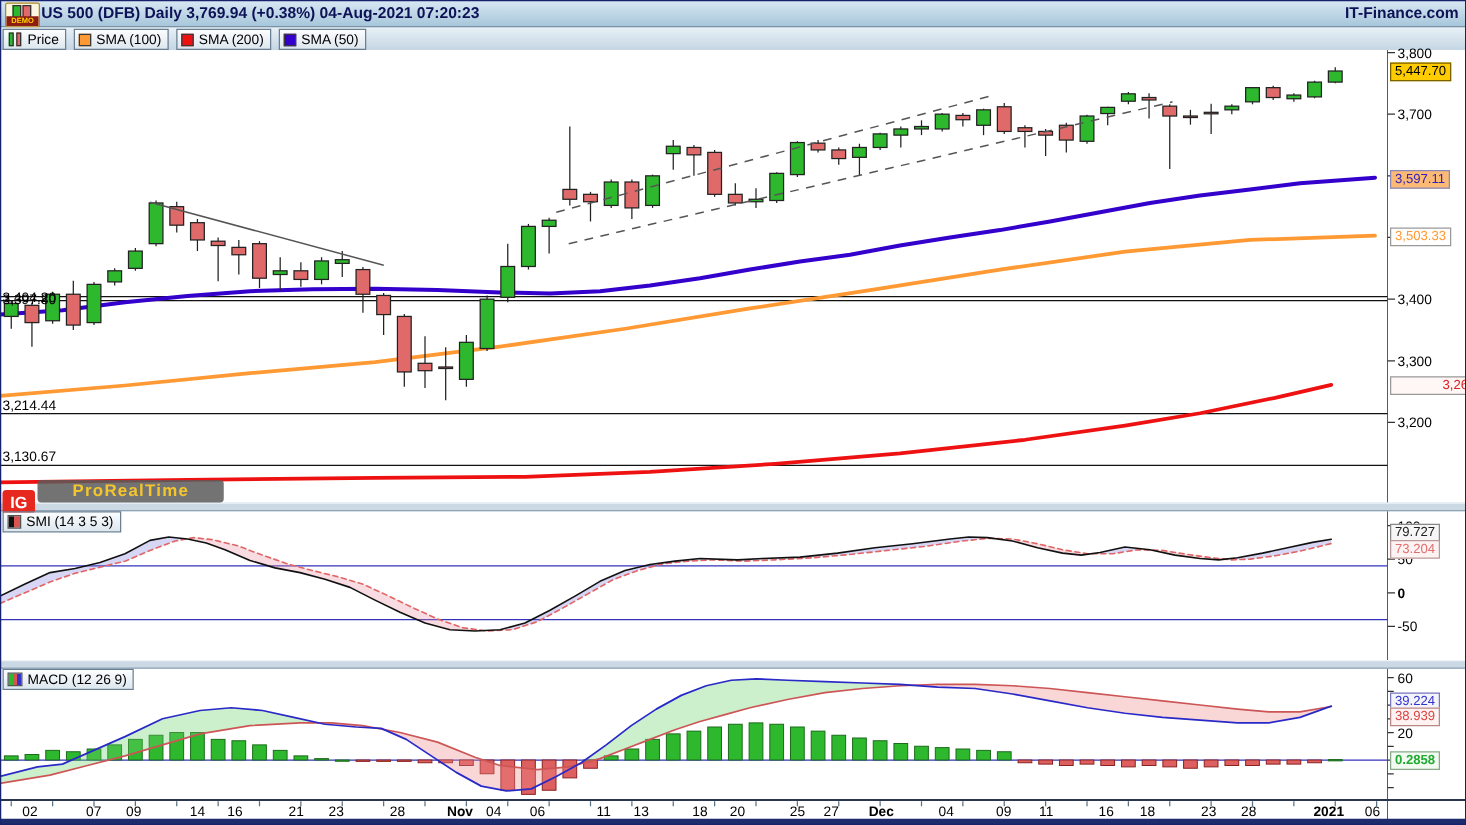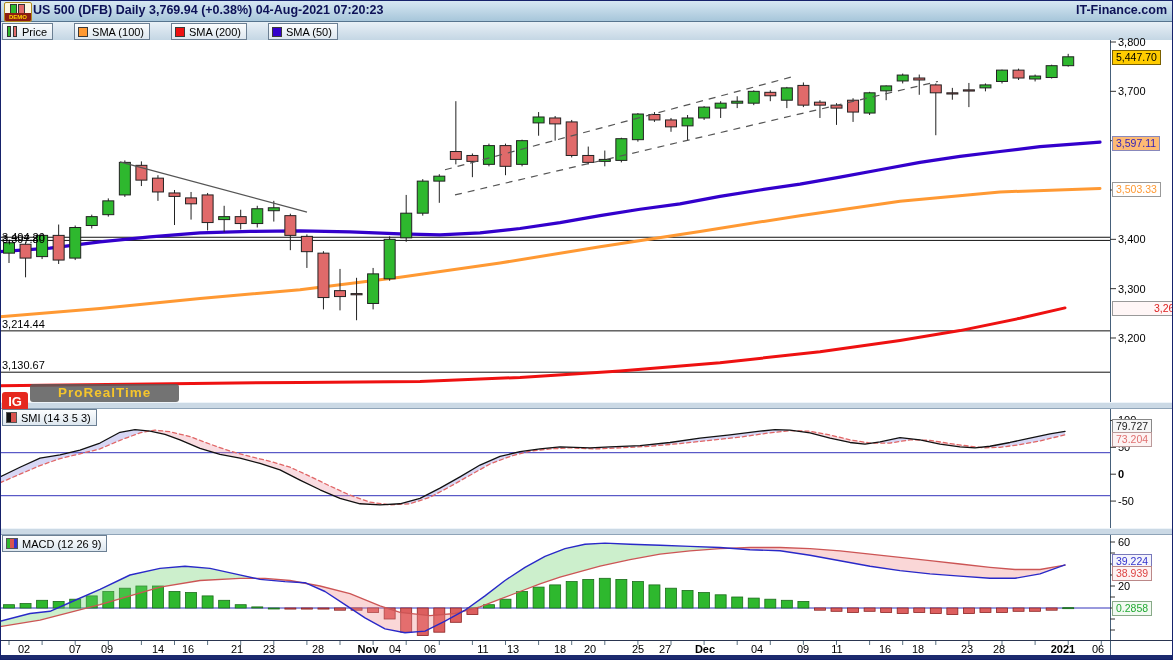--- a/index.html
+++ b/index.html
@@ -12,21 +12,21 @@
   #hdr-title{position:absolute;left:33px;top:3px;font-size:12.5px;font-weight:bold;color:#0d1257;white-space:nowrap;}
   #brand{position:absolute;right:6px;top:3px;font-size:12.5px;font-weight:bold;color:#0d1257;}
   #demo{position:absolute;left:4px;top:2px;width:26px;height:18px;border:1px solid #b08a1e;border-radius:2px;
         background:#fdf6e0;overflow:hidden;}
   #demo .cndl{position:absolute;top:1px;width:5px;height:9px;border:1px solid #333;}
   #demo .lbl{position:absolute;left:0;right:0;bottom:0;height:8px;background:#8d1d12;color:#ffd400;
              font-size:6px;font-weight:bold;text-align:center;line-height:8px;letter-spacing:0;}
   
   #legendbar{position:absolute;left:0;top:22px;width:1173px;height:18px;
              background:linear-gradient(#e8f0f6,#c4d6e4);}
-  #legendtabs{position:absolute;left:2px;top:23px;display:flex;gap:21px;}
+  #legendtabs{position:absolute;left:2px;top:23px;display:flex;gap:6px;}
   .tab{height:15px;border:1px solid #6b7f93;background:linear-gradient(#fcfdfe,#dde7ef);
        font-size:11px;color:#000;padding:0 5px 0 3px;display:flex;align-items:center;gap:4px;white-space:nowrap;}
   .chip{width:10px;height:10px;border:1px solid #3a3a3a;box-sizing:border-box;display:inline-block;}
   .tab.ind{position:absolute;z-index:20;}
   .ic-smi{width:11px;height:11px;display:inline-block;border:1px solid #555;box-sizing:border-box;
           background:linear-gradient(90deg,#111 0 50%,#d9534f 50% 100%);}
   .ic-macd{width:12px;height:11px;display:inline-block;border:1px solid #555;box-sizing:border-box;
            background:linear-gradient(90deg,#2eb82e 0 34%,#d9534f 34% 67%,#3333cc 67% 100%);}
   .ic-price{width:12px;height:11px;display:inline-block;position:relative;}
   .ic-price i{position:absolute;top:0;width:4px;height:11px;border:1px solid #333;box-sizing:border-box;}
@@ -428,15 +428,15 @@
 
 <div id="badges">
     <div class="badge" style="top: 50px; color: rgb(0, 0, 0); background: rgb(255, 204, 0); border-color: rgb(122, 96, 0);">5,447.70</div>
     <div class="badge" style="top: 136px; color: rgb(51, 34, 187); background: #fdba74; border-color: rgb(136, 136, 187);">3,597.11</div>
     <div class="badge" style="top: 182px; color: rgb(255, 153, 51); background: rgb(255, 255, 255); border-color: rgb(153, 153, 153);">3,503.33</div>
     <div class="badge" style="top: 301px; color: rgb(221, 34, 34); background: rgb(255, 246, 246); border-color: rgb(153, 153, 153); padding-left: 41px;">3,261.38</div>
     <div class="badge" style="top: 419px; color: rgb(34, 34, 34); background: rgb(246, 246, 246); border-color: rgb(136, 136, 136);">79.727</div>
     <div class="badge" style="top: 432px; color: rgb(224, 112, 112); background: rgb(253, 243, 243); border-color: rgb(187, 153, 153);">73.204</div>
     <div class="badge" style="top: 554px; color: rgb(51, 51, 204); background: rgb(244, 244, 252); border-color: rgb(119, 119, 187);">39.224</div>
     <div class="badge" style="top: 566px; color: rgb(221, 68, 68); background: rgb(253, 243, 243); border-color: rgb(187, 136, 136);">38.939</div>
-    <div class="badge" style="top: 601px; color: rgb(34, 170, 51); background: rgb(242, 250, 242); border-color: rgb(136, 170, 136);">0.2858</div>
+    <div class="badge" style="top: 601px; color: rgb(34, 170, 51); background: rgb(242, 250, 242); border-color: rgb(136, 170, 136); font-weight: bold;">0.2858</div>
   </div>
 <div id="frame"></div>
 
 </body></html>

